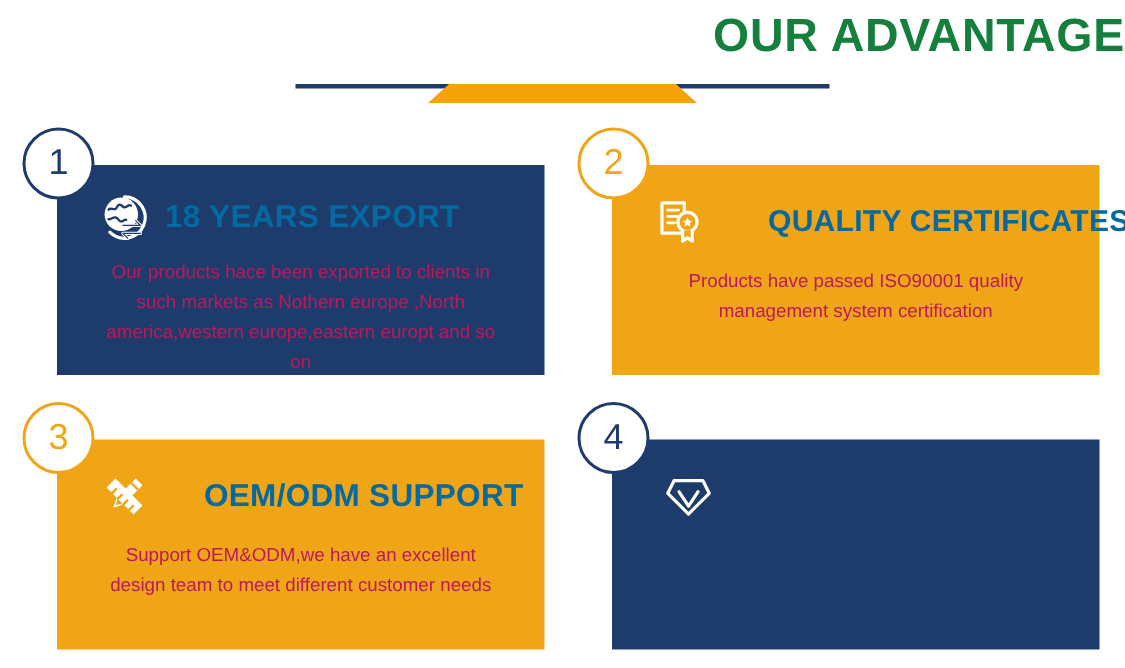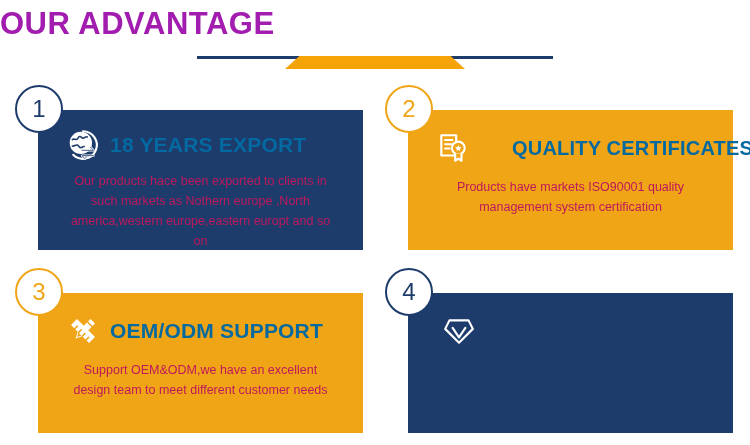--- a/index.html
+++ b/index.html
@@ -27,25 +27,25 @@
     left: 0;
     top: 0;
     width: 750px;
     height: 78px;
   }
   .header-title {
     position: absolute;
     left: 0;
     top: 6px;
     width: 750px;
-    text-align: left;
+    text-align: right;
     font-size: 31px;
     font-weight: bold;
     letter-spacing: 0.5px;
-    color: #a21caf;
+    color: #15803d;
     line-height: 36px;
   }
   .divider {
     position: absolute;
     left: 197px;
     top: 56px;
     width: 356px;
     height: 18px;
   }
   .divider-line {
@@ -156,21 +156,21 @@
   #card-3 { left: 38px;  top: 293px; width: 325px; height: 140px; }
   #card-4 { left: 408px; top: 293px; width: 325px; height: 140px; }
 
   #card-1 .card-title { font-size: 21px; }
   #card-2 .card-title { font-size: 20px; }
   #card-3 .card-title { font-size: 21px; }
   #card-4 .card-title { font-size: 21px; }
 
   #card-2 .title-row { justify-content: flex-start; padding-left: 14px; gap: 42px; }
   #card-1 .title-row { justify-content: flex-start; padding-left: 14px; }
-  #card-3 .title-row { justify-content: flex-start; padding-left: 14px; }
+  #card-3 .title-row { justify-content: space-between; padding-left: 14px; }
   #card-4 .title-row { justify-content: flex-start; padding-left: 20px; }
 </style>
 </head>
 <body>
 
 <div class="page">
 
   <div class="header">
     <div class="header-title">OUR ADVANTAGE</div>
     <div class="divider">
@@ -207,21 +207,21 @@
           <svg viewBox="0 0 64 64" width="34" height="34" fill="none">
             <path d="M10 8h28v38H10z" stroke="#ffffff" stroke-width="4" stroke-linejoin="round" fill="none"></path>
             <path d="M17 17h14M17 25h14M17 33h9" stroke="#ffffff" stroke-width="3.5" stroke-linecap="round"></path>
             <circle cx="42" cy="32" r="12" fill="#F0A516" stroke="#ffffff" stroke-width="4"></circle>
             <path d="M42 26.5l1.8 3.7 4.1.6-3 2.9.7 4.1-3.6-1.9-3.6 1.9.7-4.1-3-2.9 4.1-.6z" fill="#ffffff"></path>
             <path d="M36 42.5V56l6-4 6 4V42.5" stroke="#ffffff" stroke-width="4" stroke-linejoin="round" fill="#F0A516"></path>
           </svg>
         </span>
         <span class="card-title">QUALITY CERTIFICATES</span>
       </div>
-      <div class="card-desc">Products have markets ISO90001 quality management system certification</div>
+      <div class="card-desc">Products have passed ISO90001 quality management system certification</div>
     </div>
     <div class="badge">2</div>
   </div>
 
   <div class="card orange" id="card-3">
     <div class="card-body"></div>
     <div class="card-inner">
       <div class="title-row">
         <span class="card-icon">
           <svg viewBox="0 0 64 64" width="34" height="34" fill="none">

